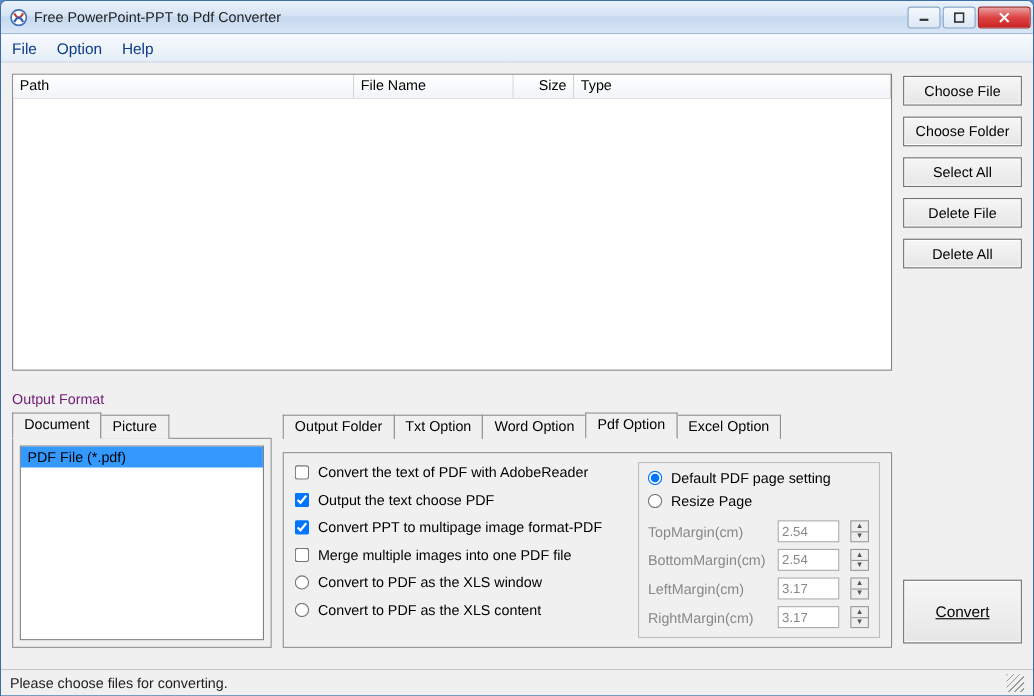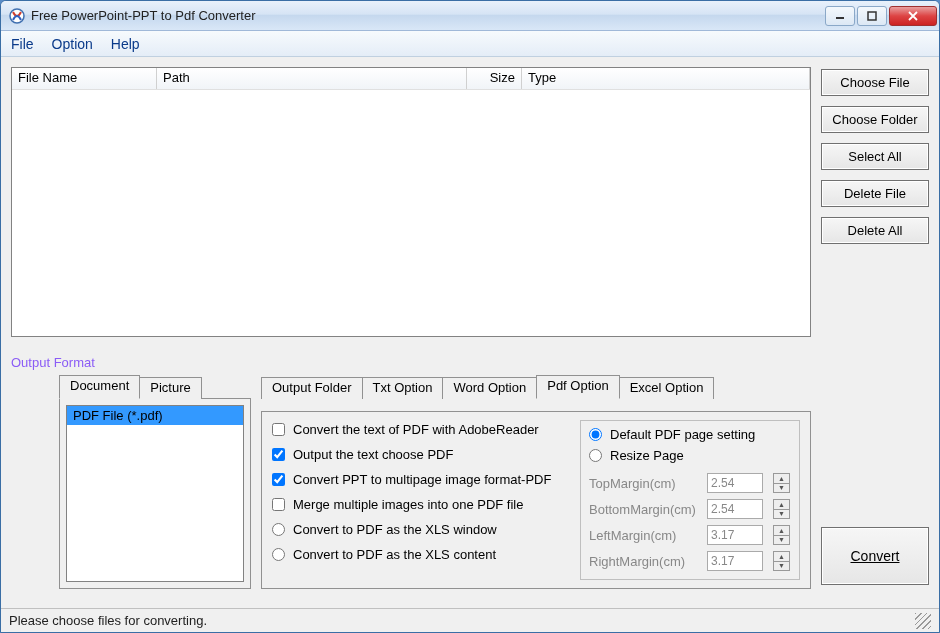--- a/index.html
+++ b/index.html
@@ -18,23 +18,23 @@
 .filelist { flex:1; border:1px solid #828282; background:#fff; }
 .filelist-header { display:flex; height:22px; border-bottom:1px solid #e0e0e0; }
 .filelist-header .col { border-right:1px solid #d0d0d0; padding:2px 6px; font-size:13px; background:linear-gradient(#fff,#f1f4f8); }
 .col-filename { width:145px; }
 .col-path { width:310px; }
 .col-size { width:55px; text-align:right; }
 .col-type { flex:1; }
 .rightbtns { width:108px; display:flex; flex-direction:column; gap:10px; padding-top:2px; }
 .btn { height:27px; border:1px solid #707070; background:linear-gradient(#f6f6f6,#e6e6e6); font-size:13px; display:flex; align-items:center; justify-content:center; cursor:default; box-shadow: inset 0 0 0 1px #fff; }
 .midsection { margin-top:18px; }
-.group-label { font-size:13px; margin-bottom:4px; color:#8b5cf6; }
+.group-label { font-size:13px; margin-bottom:4px; color:#701a75; }
 .bottomrow { display:flex; gap:10px; height:215px; }
-.format-group { width:192px; display:flex; flex-direction:column;margin-left:48px; }
+.format-group { width:236px; display:flex; flex-direction:column; }
 .tabrow { display:flex; height:24px; font-size:13px; position:relative; top:1px; z-index:2; }
 .tab { padding:2px 10px 3px; border:1px solid #919191; border-bottom:none; background:#f0f0f0; margin-right:-1px; }
 .tab.active { background:#f0f0f0; border-bottom:1px solid #f0f0f0; z-index:3; position:relative; }
 .tab:not(.active) { margin-top:2px; height:22px; }
 .tabbody { flex:1; border:1px solid #919191; background:#f0f0f0; padding:6px; }
 .formatlist { height:100%; border:1px solid #828282; background:#fff; }
 .formatlist-item { padding:2px 6px; font-size:13px; }
 .formatlist-item.selected { background:#3399ff; color:#000000; }
 .options-area { flex:1; display:flex; flex-direction:column;gap:13px; }
 .options-tabs { display:flex; height:24px; font-size:13px; position:relative; top:1px; z-index:2; }
@@ -88,22 +88,22 @@
   <div class="menubar">
     <span>File</span>
     <span>Option</span>
     <span>Help</span>
   </div>
 
   <div class="clientarea">
     <div class="topsection">
       <div class="filelist">
         <div class="filelist-header">
+          <div class="col col-path">Path</div>
           <div class="col col-filename">File Name</div>
-          <div class="col col-path">Path</div>
           <div class="col col-size">Size</div>
           <div class="col col-type">Type</div>
         </div>
       </div>
       <div class="rightbtns">
         <div class="btn">Choose File</div>
         <div class="btn">Choose Folder</div>
         <div class="btn">Select All</div>
         <div class="btn">Delete File</div>
         <div class="btn">Delete All</div>

